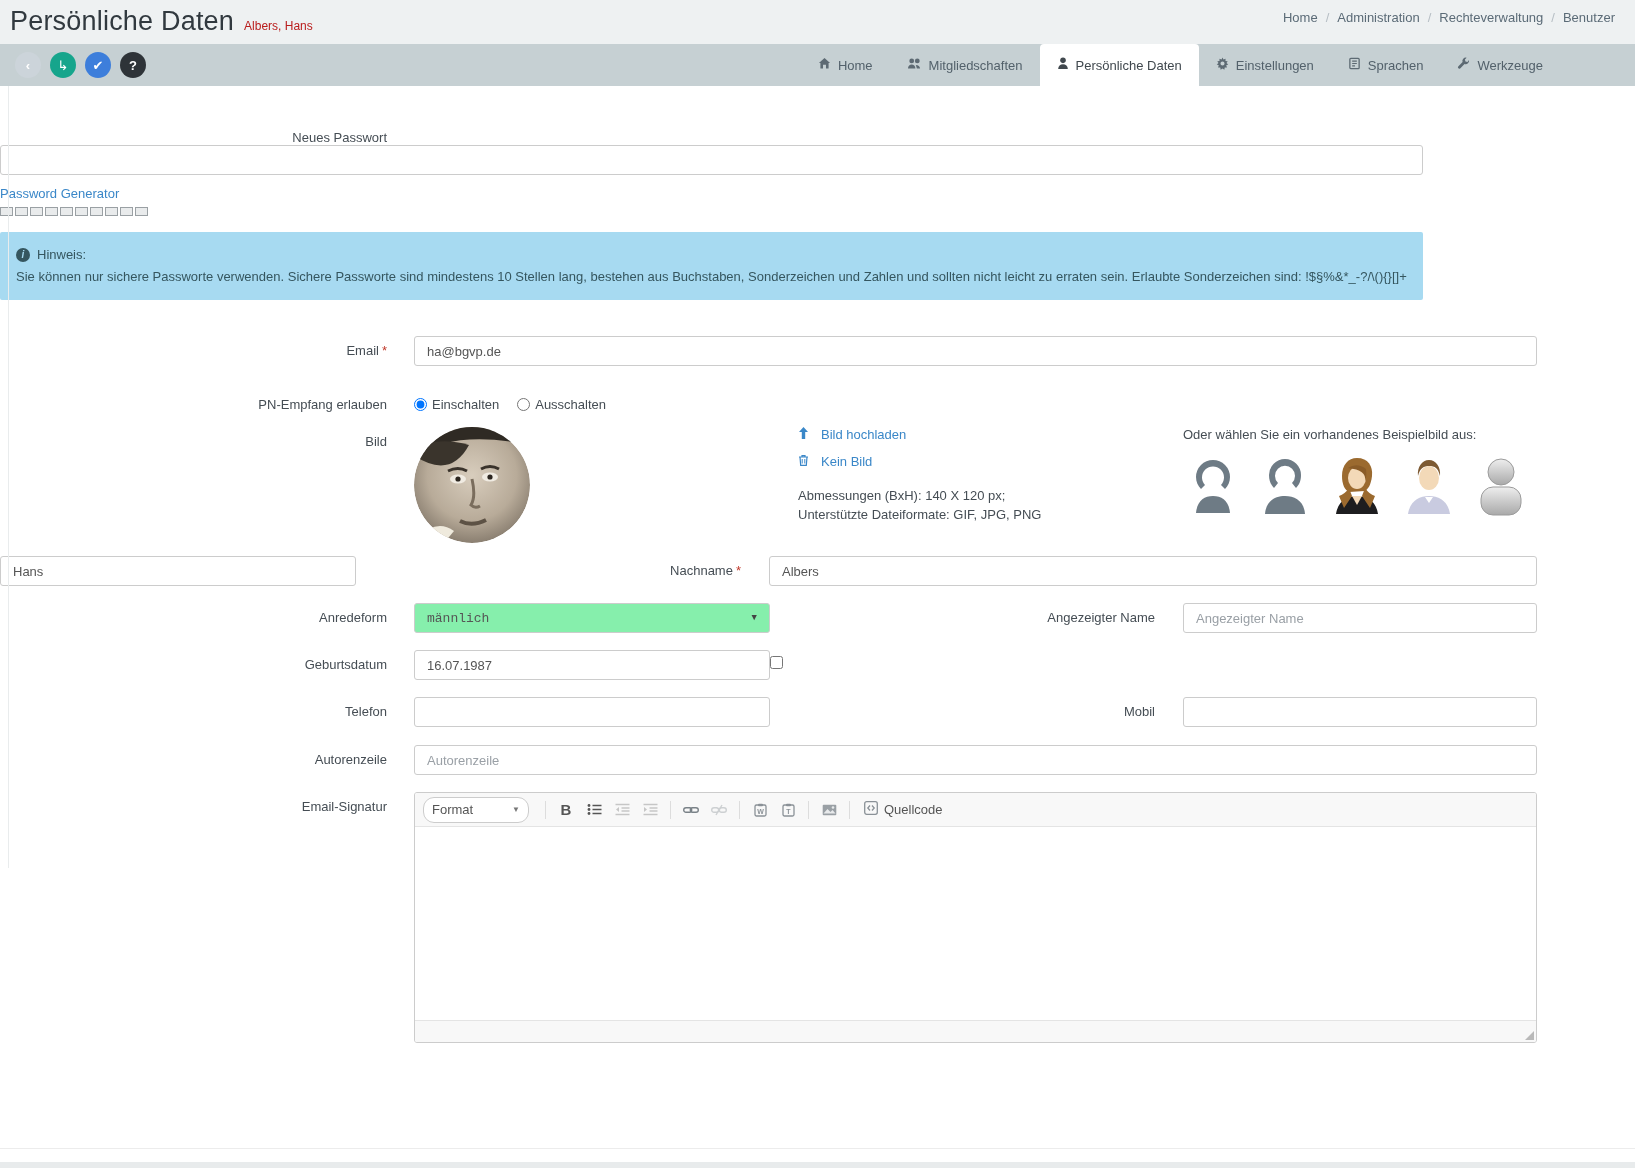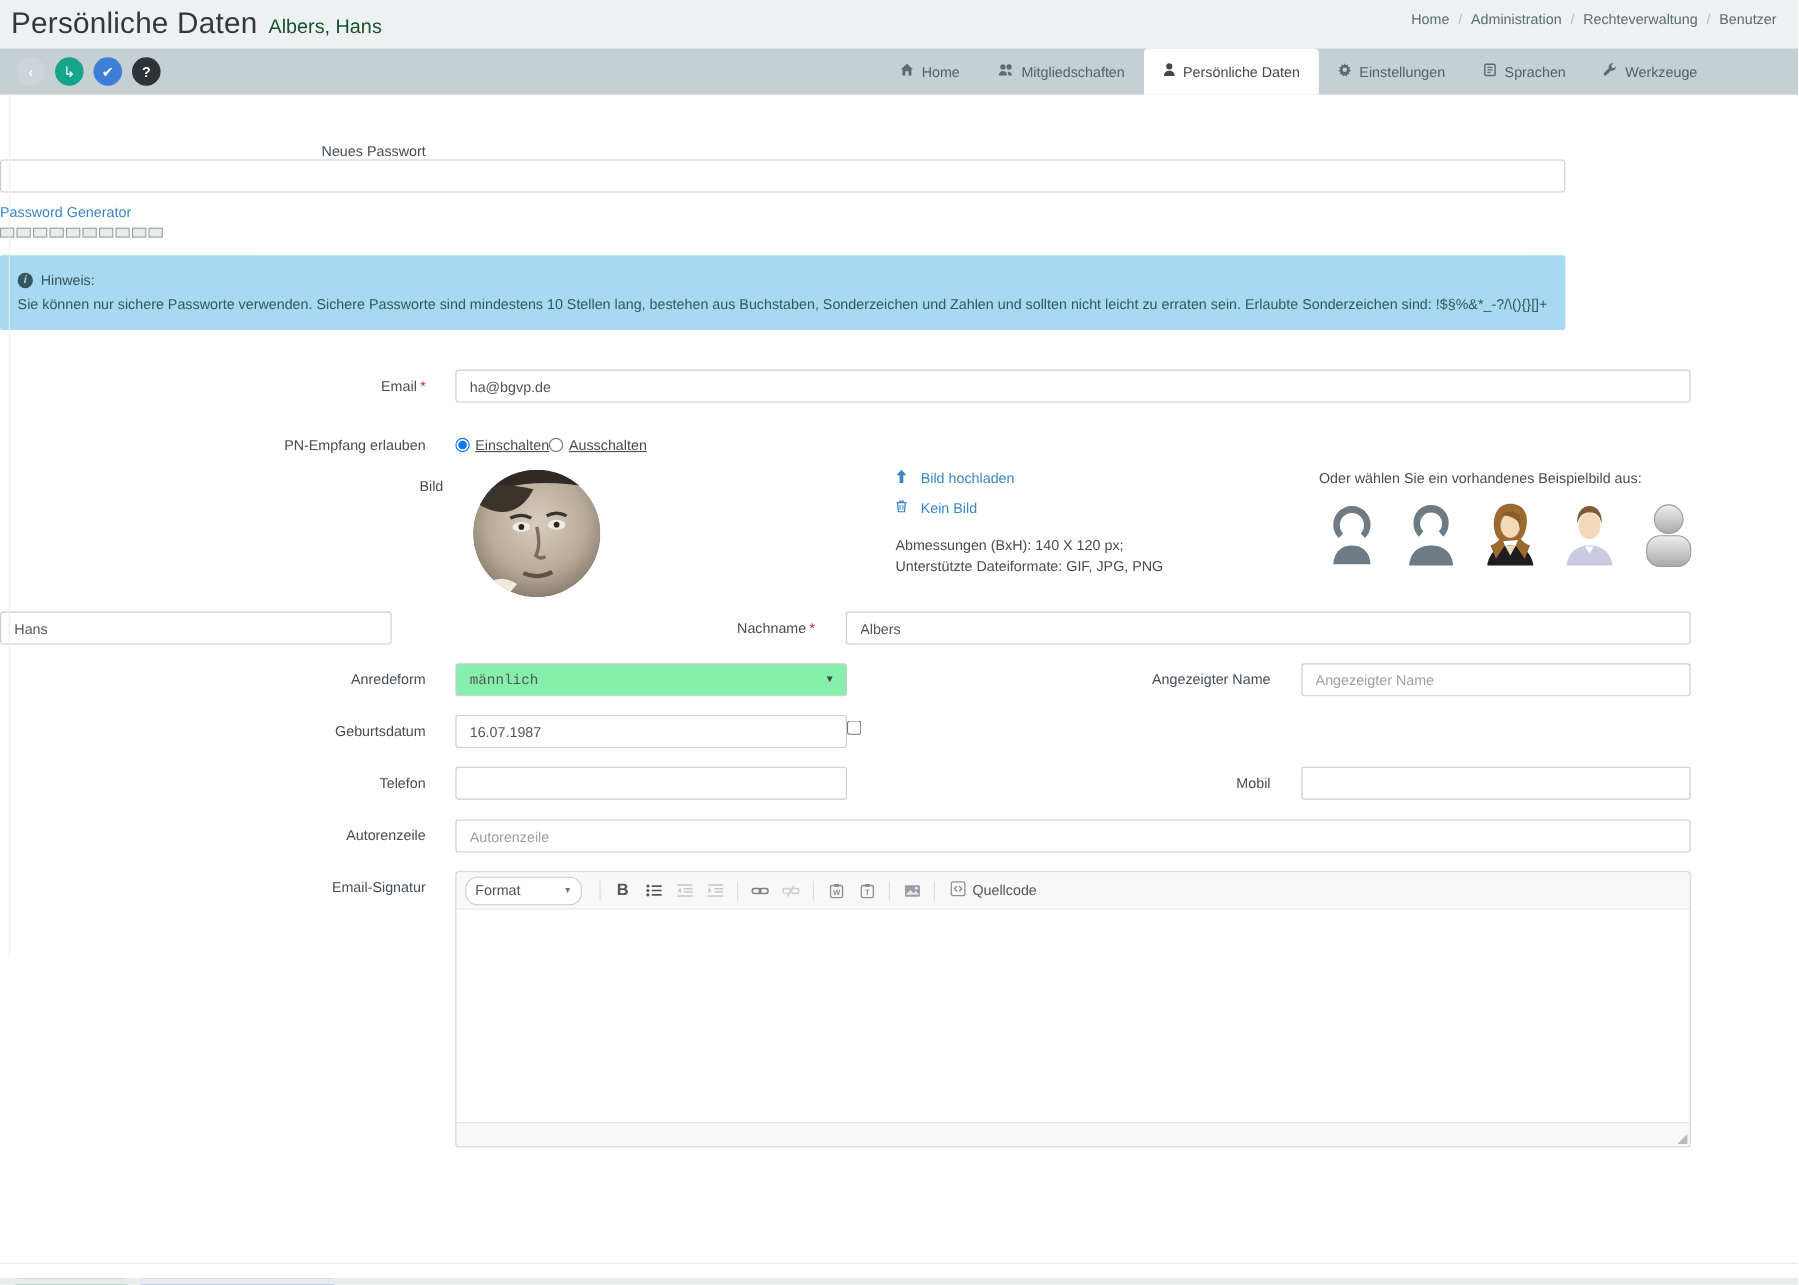--- a/index.html
+++ b/index.html
@@ -4,21 +4,21 @@
 <style>
   html,body{margin:0;padding:0;}
   body{
     width:1635px;height:1168px;overflow:hidden;background:#fff;
     font-family:"Liberation Sans","DejaVu Sans",sans-serif;color:#454d54;position:relative;
   }
   
   .hdr{height:44px;background:#eef1f2;display:flex;align-items:flex-start;justify-content:space-between;}
   .hdr-title{padding:6px 0 0 10px;display:flex;align-items:baseline;gap:10px;}
   .hdr-title h1{margin:0;font-size:27px;font-weight:500;color:#31393f;letter-spacing:.2px;}
-  .hdr-sub{font-size:18px;color:#14532d;}
+  .hdr-sub{font-size:12px;color:#b91c1c;}
   .crumbs{padding:10px 20px 0 0;font-size:13px;color:#5b6b77;display:flex;gap:8px;white-space:nowrap;}
   .crumbs a{color:#5b6b77;text-decoration:none;cursor:pointer;}
   .crumb-sep{color:#b6bec4;}
   
   .strip{height:42px;background:#c6d0d3;display:flex;align-items:center;justify-content:space-between;}
   .circ-group{display:flex;align-items:center;gap:9px;padding-left:15px;}
   .circ{width:26px;height:26px;border-radius:50%;display:flex;align-items:center;justify-content:center;
         color:#fff;font-size:13px;cursor:pointer;border:none;}
   .circ.back{background:#ccd4da;color:#fff;font-weight:700;}
   .circ.save{background:#16a58c;}
@@ -40,21 +40,21 @@
   a.lnk{color:#3a87c8;font-size:13px;text-decoration:none;cursor:pointer;display:inline-flex;align-items:center;gap:6px;}
   
   .meter{display:flex;gap:2px;margin-top:5px;}
   .meter span{width:11px;height:7px;border:1px solid #9aa0a4;background:#e9ebec;display:inline-block;}
   
   .info{background:#a7daf1;border-radius:2px;padding:13px 16px;margin-top:16px;color:#35565f;font-size:13px;line-height:1.55;}
   .info .ttl{display:flex;align-items:center;gap:7px;margin-bottom:2px;}
   .info-i{width:14px;height:14px;border-radius:50%;background:#35565f;color:#a7daf1;font-size:10px;font-weight:700;
           display:inline-flex;align-items:center;justify-content:center;font-style:italic;}
   
-  .radios{display:flex;gap:0;align-items:center;padding-top:6px;font-size:13px;color:#454d54;text-decoration:underline;}
+  .radios{display:flex;gap:18px;align-items:center;padding-top:6px;font-size:13px;color:#454d54;}
   .radios label{display:flex;align-items:center;gap:5px;cursor:pointer;}
   input[type=radio],input[type=checkbox]{margin:0;width:13px;height:13px;}
   
   .pic-block{display:flex;}
   .photo{width:116px;height:116px;border-radius:50%;overflow:hidden;flex:0 0 auto;cursor:default;}
   .pic-mid{width:385px;margin-left:268px;flex:0 0 auto;}
   .pic-mid .lnk{display:flex;margin-bottom:12px;gap:12px;}
   .pic-note{font-size:13px;color:#454d54;line-height:1.45;margin-top:18px;}
   .pic-right{flex:1;}
   .samples-title{font-size:13px;color:#454d54;margin-bottom:14px;}
@@ -220,21 +220,21 @@
           <span>Einschalten</span>
         </label>
         <label>
           <input type="radio" name="pn" style="">
           <span>Ausschalten</span>
         </label>
       </div>
     </div>
   </div>
 
-  <div class="row" style="margin-top:15px;padding-left:16px;">
+  <div class="row" style="margin-top:15px;">
     <div class="lbl">Bild</div>
     <div class="ctrl">
       <div class="pic-block">
         <div class="photo">
           <svg width="116" height="116" viewBox="0 0 116 116">
             <defs>
               <radialGradient id="face" cx="50%" cy="42%" r="70%">
                 <stop offset="0%" stop-color="#d8cdbd"></stop>
                   <stop offset="55%" stop-color="#b8ab99"></stop>
                   <stop offset="100%" stop-color="#6e6458"></stop>

